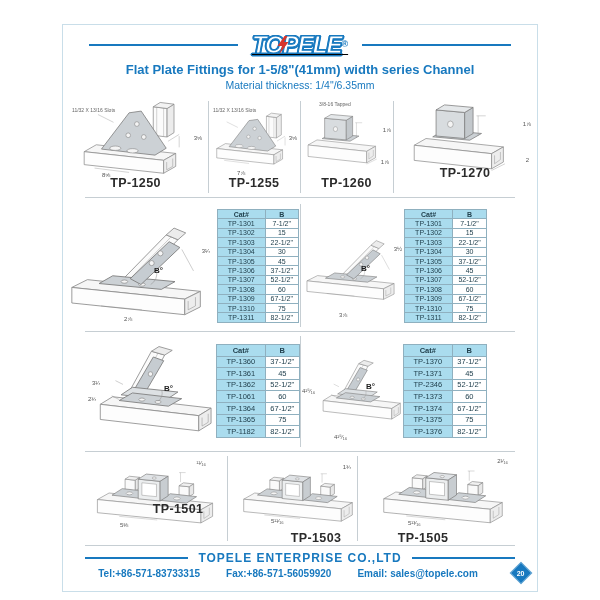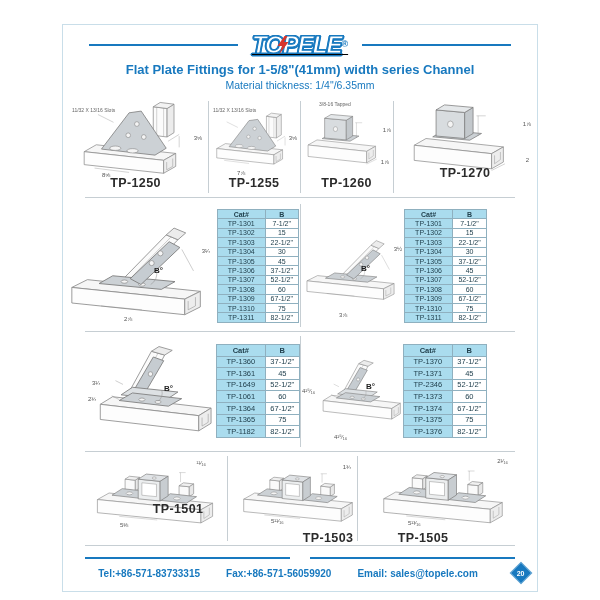--- a/index.html
+++ b/index.html
@@ -356,21 +356,21 @@
   <tbody>
       <tr>
         <td>TP-1360</td>
         <td>37-1/2"</td>
       </tr>
       <tr>
         <td>TP-1361</td>
         <td>45</td>
       </tr>
       <tr>
-        <td>TP-1649</td>
+        <td>TP-1362</td>
         <td>52-1/2"</td>
       </tr>
       <tr>
         <td>TP-1061</td>
         <td>60</td>
       </tr>
       <tr>
         <td>TP-1364</td>
         <td>67-1/2"</td>
       </tr>
@@ -441,33 +441,34 @@
 </div>
 <div class="code" style="left:108px;top:502px;width:140px">TP-1501</div>
 
 <div class="cell" style="left:237px;top:460px;width:122px;height:66px">
   <svg viewBox="0 0 170 96">
       <use href="#g-saddle" xlink:href="#g-saddle"></use>
     </svg>
   <span class="dim" style="right:8px;top:4px">1¾</span>
   <span class="dim" style="left:34px;bottom:2px">5¹¹⁄₁₆</span>
 </div>
-<div class="code" style="left:258px;top:531px;width:140px">TP-1503</div>
+<div class="code" style="left:246px;top:531px;width:140px">TP-1503</div>
 
 <div class="cell" style="left:366px;top:456px;width:154px;height:72px">
   <svg viewBox="0 0 170 96">
       <use href="#g-saddle" xlink:href="#g-saddle"></use>
     </svg>
   <span class="dim" style="right:12px;top:2px">2¹⁄₁₆</span>
   <span class="dim" style="left:42px;bottom:2px">5¹³⁄₁₆</span>
 </div>
 <div class="code" style="left:353px;top:531px;width:140px">TP-1505</div>
 
 <div class="corow">
   <div class="hline2"></div>
+  <span class="company">TOPELE ENTERPRISE CO.,LTD</span>
   <div class="hline2"></div>
 </div>
 <div class="contact">
   <span>Tel:+86-571-83733315</span>
   <span>Fax:+86-571-56059920</span>
   <span>Email: sales@topele.com</span>
 </div>
 <div class="pagenum">
   <span>20</span>
 </div>

